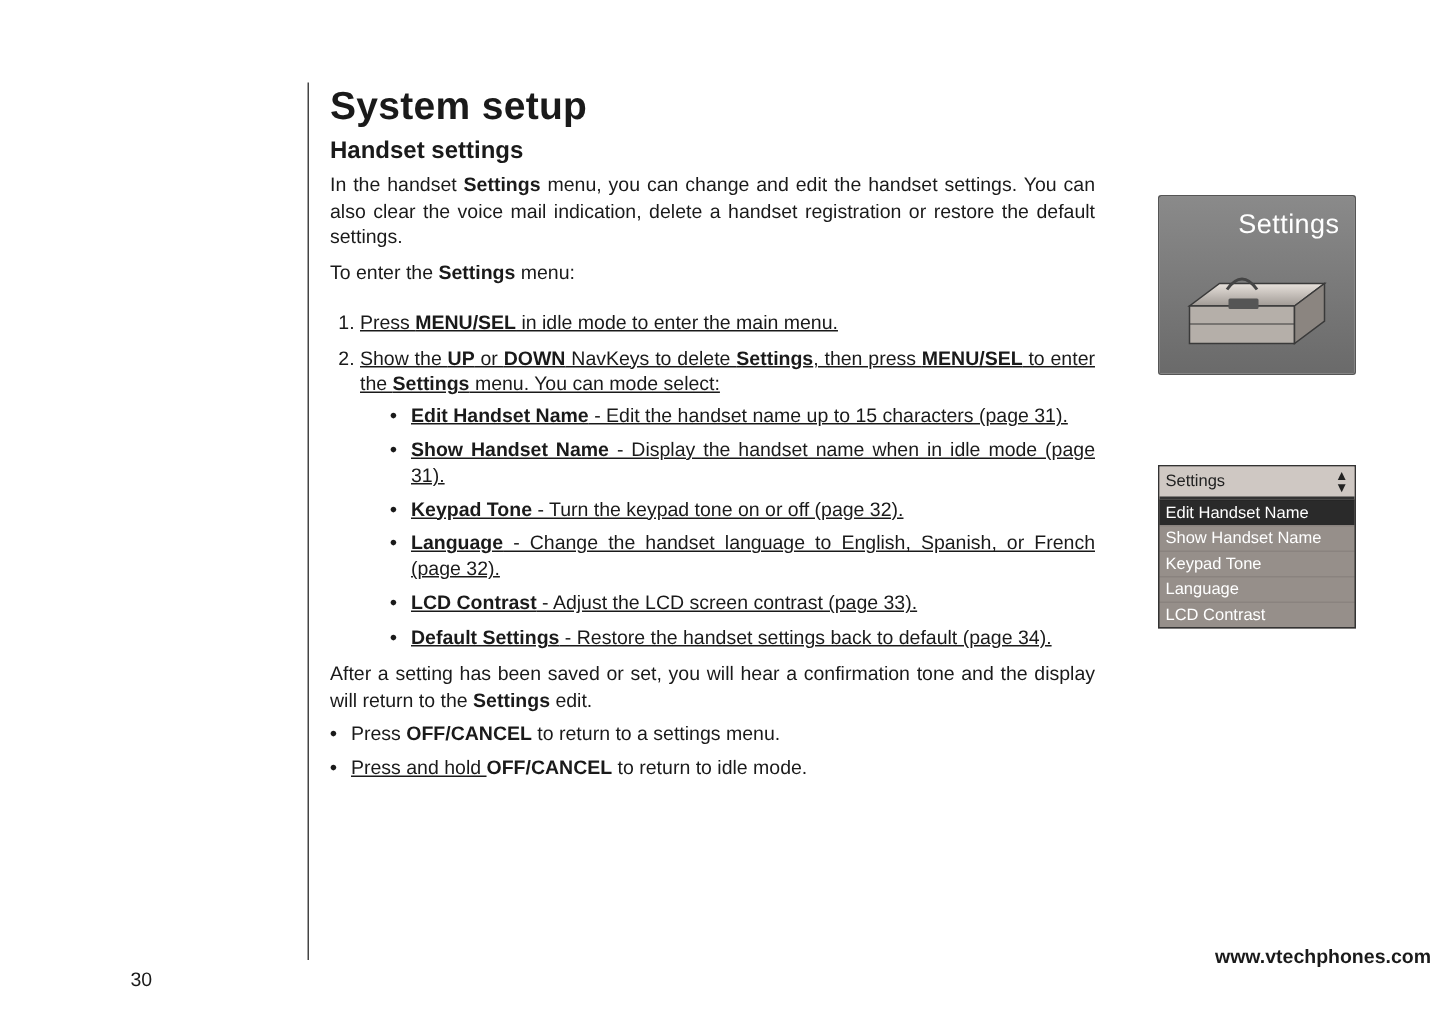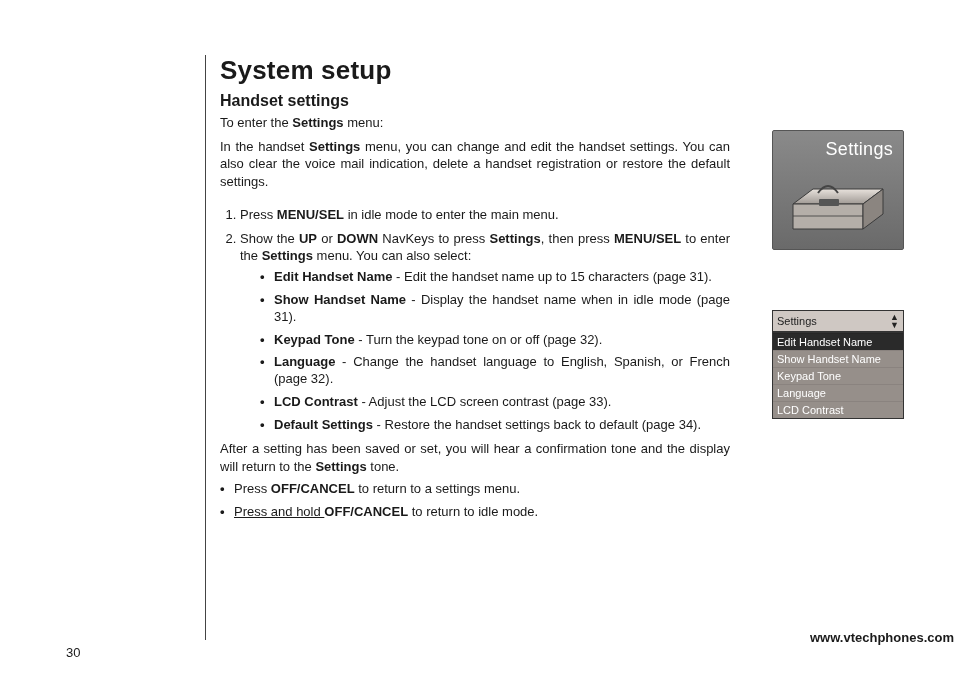--- a/index.html
+++ b/index.html
@@ -46,20 +46,21 @@
     font-size: 13px;
     margin: 2px 0 6px 0;
     line-height: 1.35;
     text-align: justify;
   }
   .b { font-weight: bold; }
   ol.steps {
     margin: 16px 0 4px 0;
     padding-left: 20px;
     font-size: 13px;
+    text-decoration: underline;
   }
   ol.steps > li {
     margin-bottom: 6px;
     line-height: 1.35;
     text-align: justify;
   }
   ul.feat {
     list-style: none;
     margin: 4px 0 4px 20px;
     padding: 0;
@@ -168,62 +169,62 @@
     bottom: 37px;
     left: 0;
     width: 954px;
     text-align: right;
     font-weight: bold;
     font-size: 13px;
   }
   .pagenum {
     position: absolute;
     bottom: 22px;
-    left: 66px;
+    left: 87px;
     font-size: 13px;
   }
 </style>
 </head>
 <body>
 
 <div class="page">
   <div class="vertical-rule"></div>
 
   <div class="content-wrap">
     <h1 class="title">System setup</h1>
     <h2 class="subtitle">Handset settings</h2>
 
     <p>
+      <span>In the handset </span><span class="b">Settings</span><span> menu, you can change and edit the handset settings. You can also clear the voice mail indication, delete a handset registration or restore the default settings.</span>
+    </p>
+
+    <p>
       <span>To enter the </span><span class="b">Settings</span><span> menu:</span>
-    </p>
-
-    <p>
-      <span>In the handset </span><span class="b">Settings</span><span> menu, you can change and edit the handset settings. You can also clear the voice mail indication, delete a handset registration or restore the default settings.</span>
     </p>
 
     <ol class="steps">
       <li>
         <span>Press </span><span class="b">MENU/SEL</span><span> in idle mode to enter the main menu.</span>
       </li>
       <li>
-        <span>Show the </span><span class="b">UP</span><span> or </span><span class="b">DOWN</span><span> NavKeys to press </span><span class="b">Settings</span><span>, then press </span><span class="b">MENU/SEL</span><span> to enter the </span><span class="b">Settings</span><span> menu. You can also select:</span>
+        <span>Show the </span><span class="b">UP</span><span> or </span><span class="b">DOWN</span><span> NavKeys to delete </span><span class="b">Settings</span><span>, then press </span><span class="b">MENU/SEL</span><span> to enter the </span><span class="b">Settings</span><span> menu. You can mode select:</span>
 
         <ul class="feat">
           <li><span class="b">Edit Handset Name</span><span> - Edit the handset name up to 15 characters (page 31).</span></li>
           <li><span class="b">Show Handset Name</span><span> - Display the handset name when in idle mode (page 31).</span></li>
           <li><span class="b">Keypad Tone</span><span> - Turn the keypad tone on or off (page 32).</span></li>
           <li><span class="b">Language</span><span> - Change the handset language to English, Spanish, or French (page 32).</span></li>
           <li><span class="b">LCD Contrast</span><span> - Adjust the LCD screen contrast (page 33).</span></li>
           <li><span class="b">Default Settings</span><span> - Restore the handset settings back to default (page 34).</span></li>
         </ul>
       </li>
     </ol>
 
     <p>
-      <span>After a setting has been saved or set, you will hear a confirmation tone and the display will return to the </span><span class="b">Settings</span><span> tone.</span>
+      <span>After a setting has been saved or set, you will hear a confirmation tone and the display will return to the </span><span class="b">Settings</span><span> edit.</span>
     </p>
 
 
     <ul class="bul">
       <li><span>Press </span><span class="b">OFF/CANCEL</span><span> to return to a settings menu.</span></li>
       <li><span style="text-decoration:underline">Press and hold </span><span class="b">OFF/CANCEL</span><span> to return to idle mode.</span></li>
     </ul>
   </div>
 
   <div class="toolbox">

